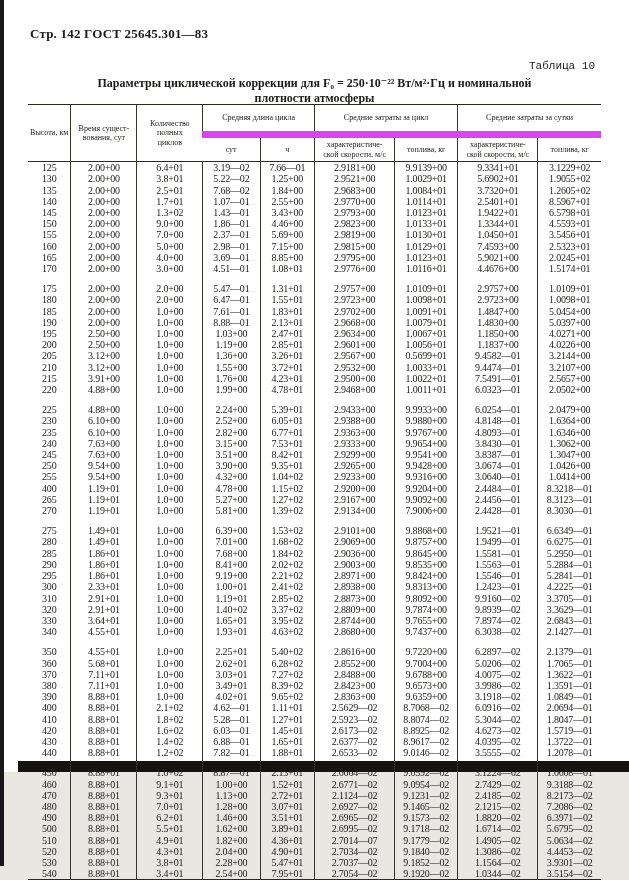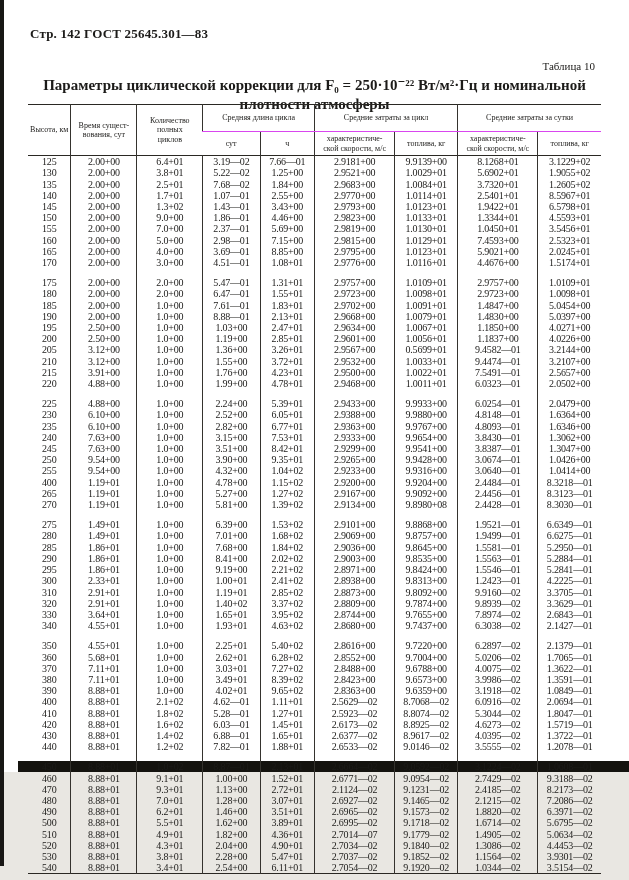--- a/index.html
+++ b/index.html
@@ -2,30 +2,30 @@
 <html><head>
 <meta charset="utf-8">
 <style>
   html,body{margin:0;padding:0;}
   body{width:629px;height:880px;overflow:hidden;background:#e9e7e2;}
   .page{position:relative;width:629px;height:772px;background:#ffffff;
         font-family:"Liberation Serif","DejaVu Serif",serif;color:#1c1b19;}
   .scan-edge-left{position:absolute;left:0;top:0;width:4px;height:866px;background:#181715;}
   .scan-edge-bottom{position:absolute;left:18px;right:0;bottom:0;height:11px;background:#14130f;}
   .hdr-left{position:absolute;top:26px;left:30px;font-size:13px;font-weight:bold;letter-spacing:.2px;}
-  .tbl-label{position:absolute;top:60px;right:34px;font-size:11px;}
+  .tbl-label{position:absolute;top:60px;right:34px;font-size:11px;font-family:Liberation Mono, monospace;}
   .title{position:absolute;top:76px;left:40px;right:40px;text-align:center;
-         font-size:15px;font-weight:bold;line-height:1.25;}
+         font-size:12px;font-weight:bold;line-height:1.25;}
   table.gost{position:absolute;top:104px;left:28px;width:573px;border-collapse:collapse;table-layout:fixed;}
   table.gost th, table.gost td{border-left:1px solid #35332e;padding:0 1px;}
   table.gost th:first-child, table.gost td:first-child{border-left:none;}
   table.gost thead{border-top:1.4px solid #2a2823;border-bottom:1.4px solid #2a2823;}
   table.gost th{font-size:8px;font-weight:normal;text-align:center;vertical-align:middle;
                 line-height:1.2;white-space:pre-line;padding:2px 1px;}
-  table.gost th.span{border-bottom:1px solid #d946ef;height:22px;}
+  table.gost th.span{border-bottom:7px solid #d946ef;height:22px;}
   table.gost td{font-size:10px;text-align:center;vertical-align:middle;line-height:11.2px;
                 height:11px;white-space:nowrap;letter-spacing:-0.2px;}
   table.gost tr.gap td{height:9px;line-height:9px;}
   table.gost tbody{border-bottom:1.4px solid #2a2823;}
   col.c-h{width:7.5%;} col.c-t{width:11.5%;} col.c-n{width:11.5%;}
   col.c-s{width:10%;} col.c-ch{width:9.5%;}
   col.c-v1{width:14%;} col.c-f1{width:11%;} col.c-v2{width:14%;} col.c-f2{width:11%;}
 </style>
 </head>
 <body>
@@ -78,21 +78,21 @@
     </thead>
     <tbody>
         <tr>
           <td>125</td>
           <td>2.00+00</td>
           <td>6.4+01</td>
           <td>3.19—02</td>
           <td>7.66—01</td>
           <td>2.9181+00</td>
           <td>9.9139+00</td>
-          <td>8.1268+01</td>
+          <td>9.3341+01</td>
           <td>3.1229+02</td>
         </tr>
         <tr>
           <td>130</td>
           <td>2.00+00</td>
           <td>3.8+01</td>
           <td>5.22—02</td>
           <td>1.25+00</td>
           <td>2.9521+00</td>
           <td>1.0029+01</td>
@@ -418,21 +418,21 @@
           <td>2.4456—01</td>
           <td>8.3123—01</td>
         </tr>
         <tr>
           <td>270</td>
           <td>1.19+01</td>
           <td>1.0+00</td>
           <td>5.81+00</td>
           <td>1.39+02</td>
           <td>2.9134+00</td>
-          <td>9.8980+08</td>
+          <td>7.9006+00</td>
           <td>2.4428—01</td>
           <td>8.3030—01</td>
         </tr>
         <tr class="gap">
           <td></td>
           <td></td>
           <td></td>
           <td></td>
           <td></td>
           <td></td>
@@ -779,21 +779,21 @@
           <td>2.7037—02</td>
           <td>9.1852—02</td>
           <td>1.1564—02</td>
           <td>3.9301—02</td>
         </tr>
         <tr>
           <td>540</td>
           <td>8.88+01</td>
           <td>3.4+01</td>
           <td>2.54+00</td>
-          <td>6.11+01</td>
+          <td>7.95+01</td>
           <td>2.7054—02</td>
           <td>9.1920—02</td>
           <td>1.0344—02</td>
           <td>3.5154—02</td>
         </tr>
       </tbody>
   </table>
 </div>
 
 </body></html>

